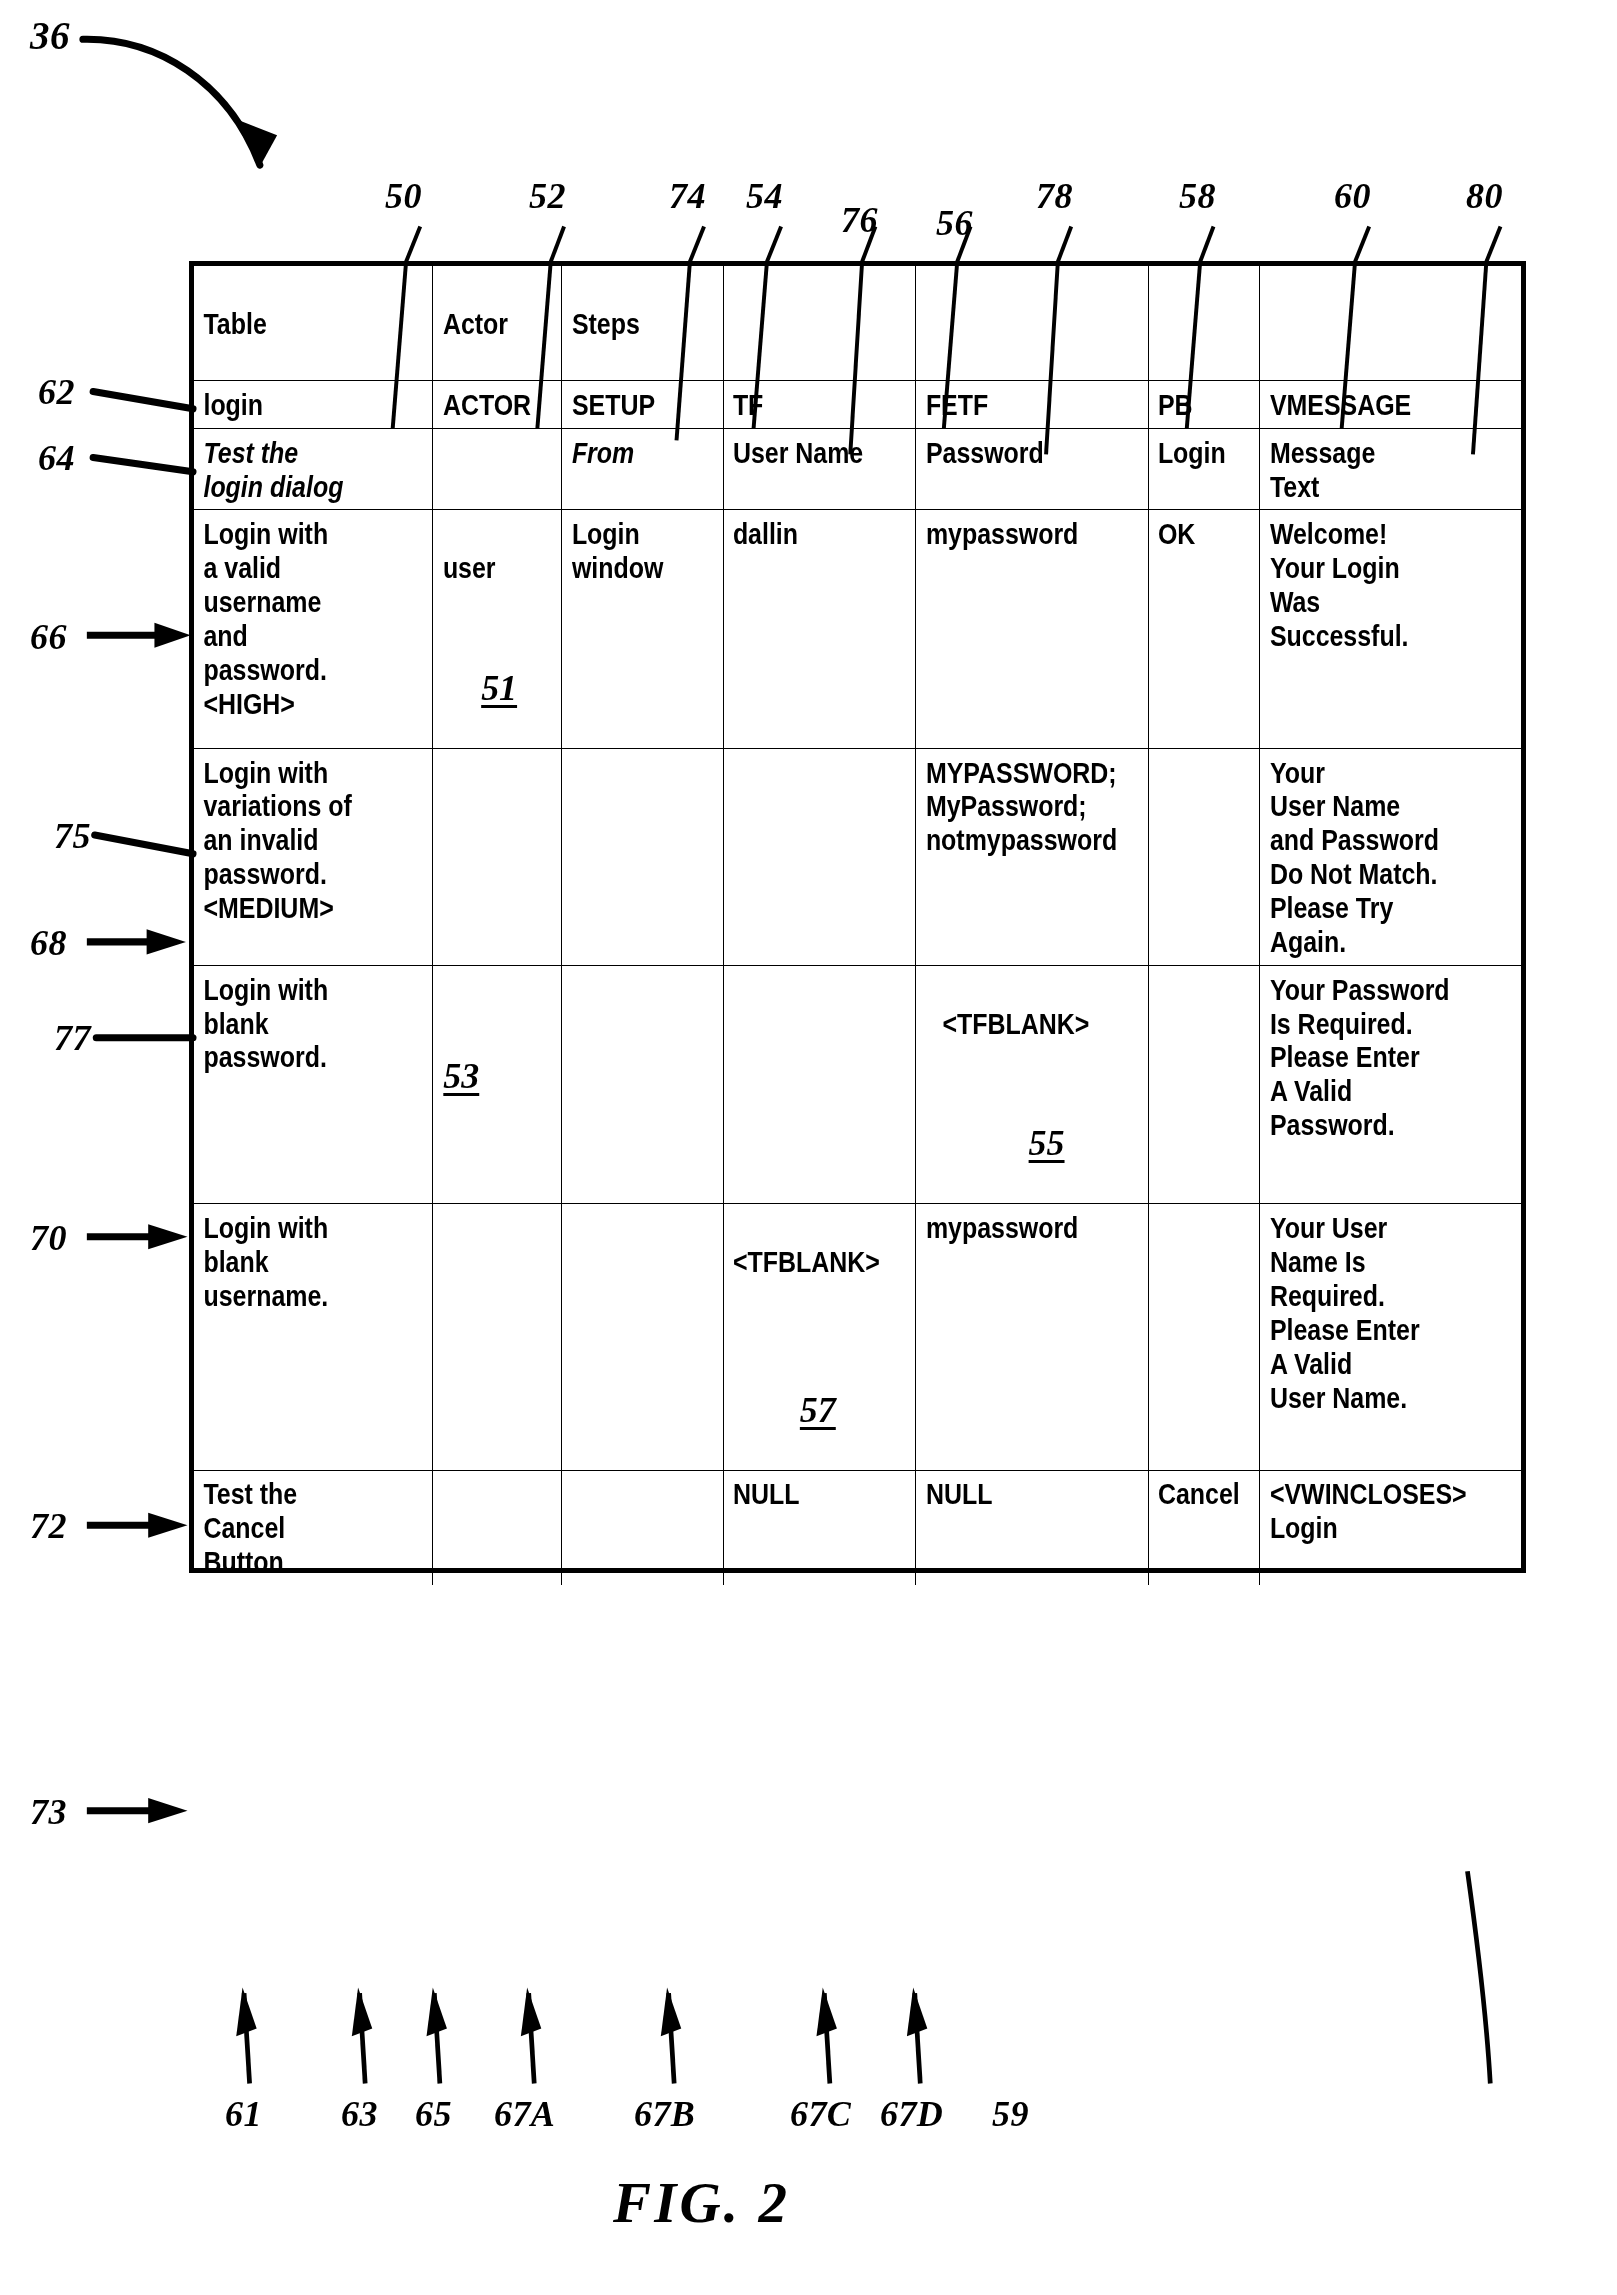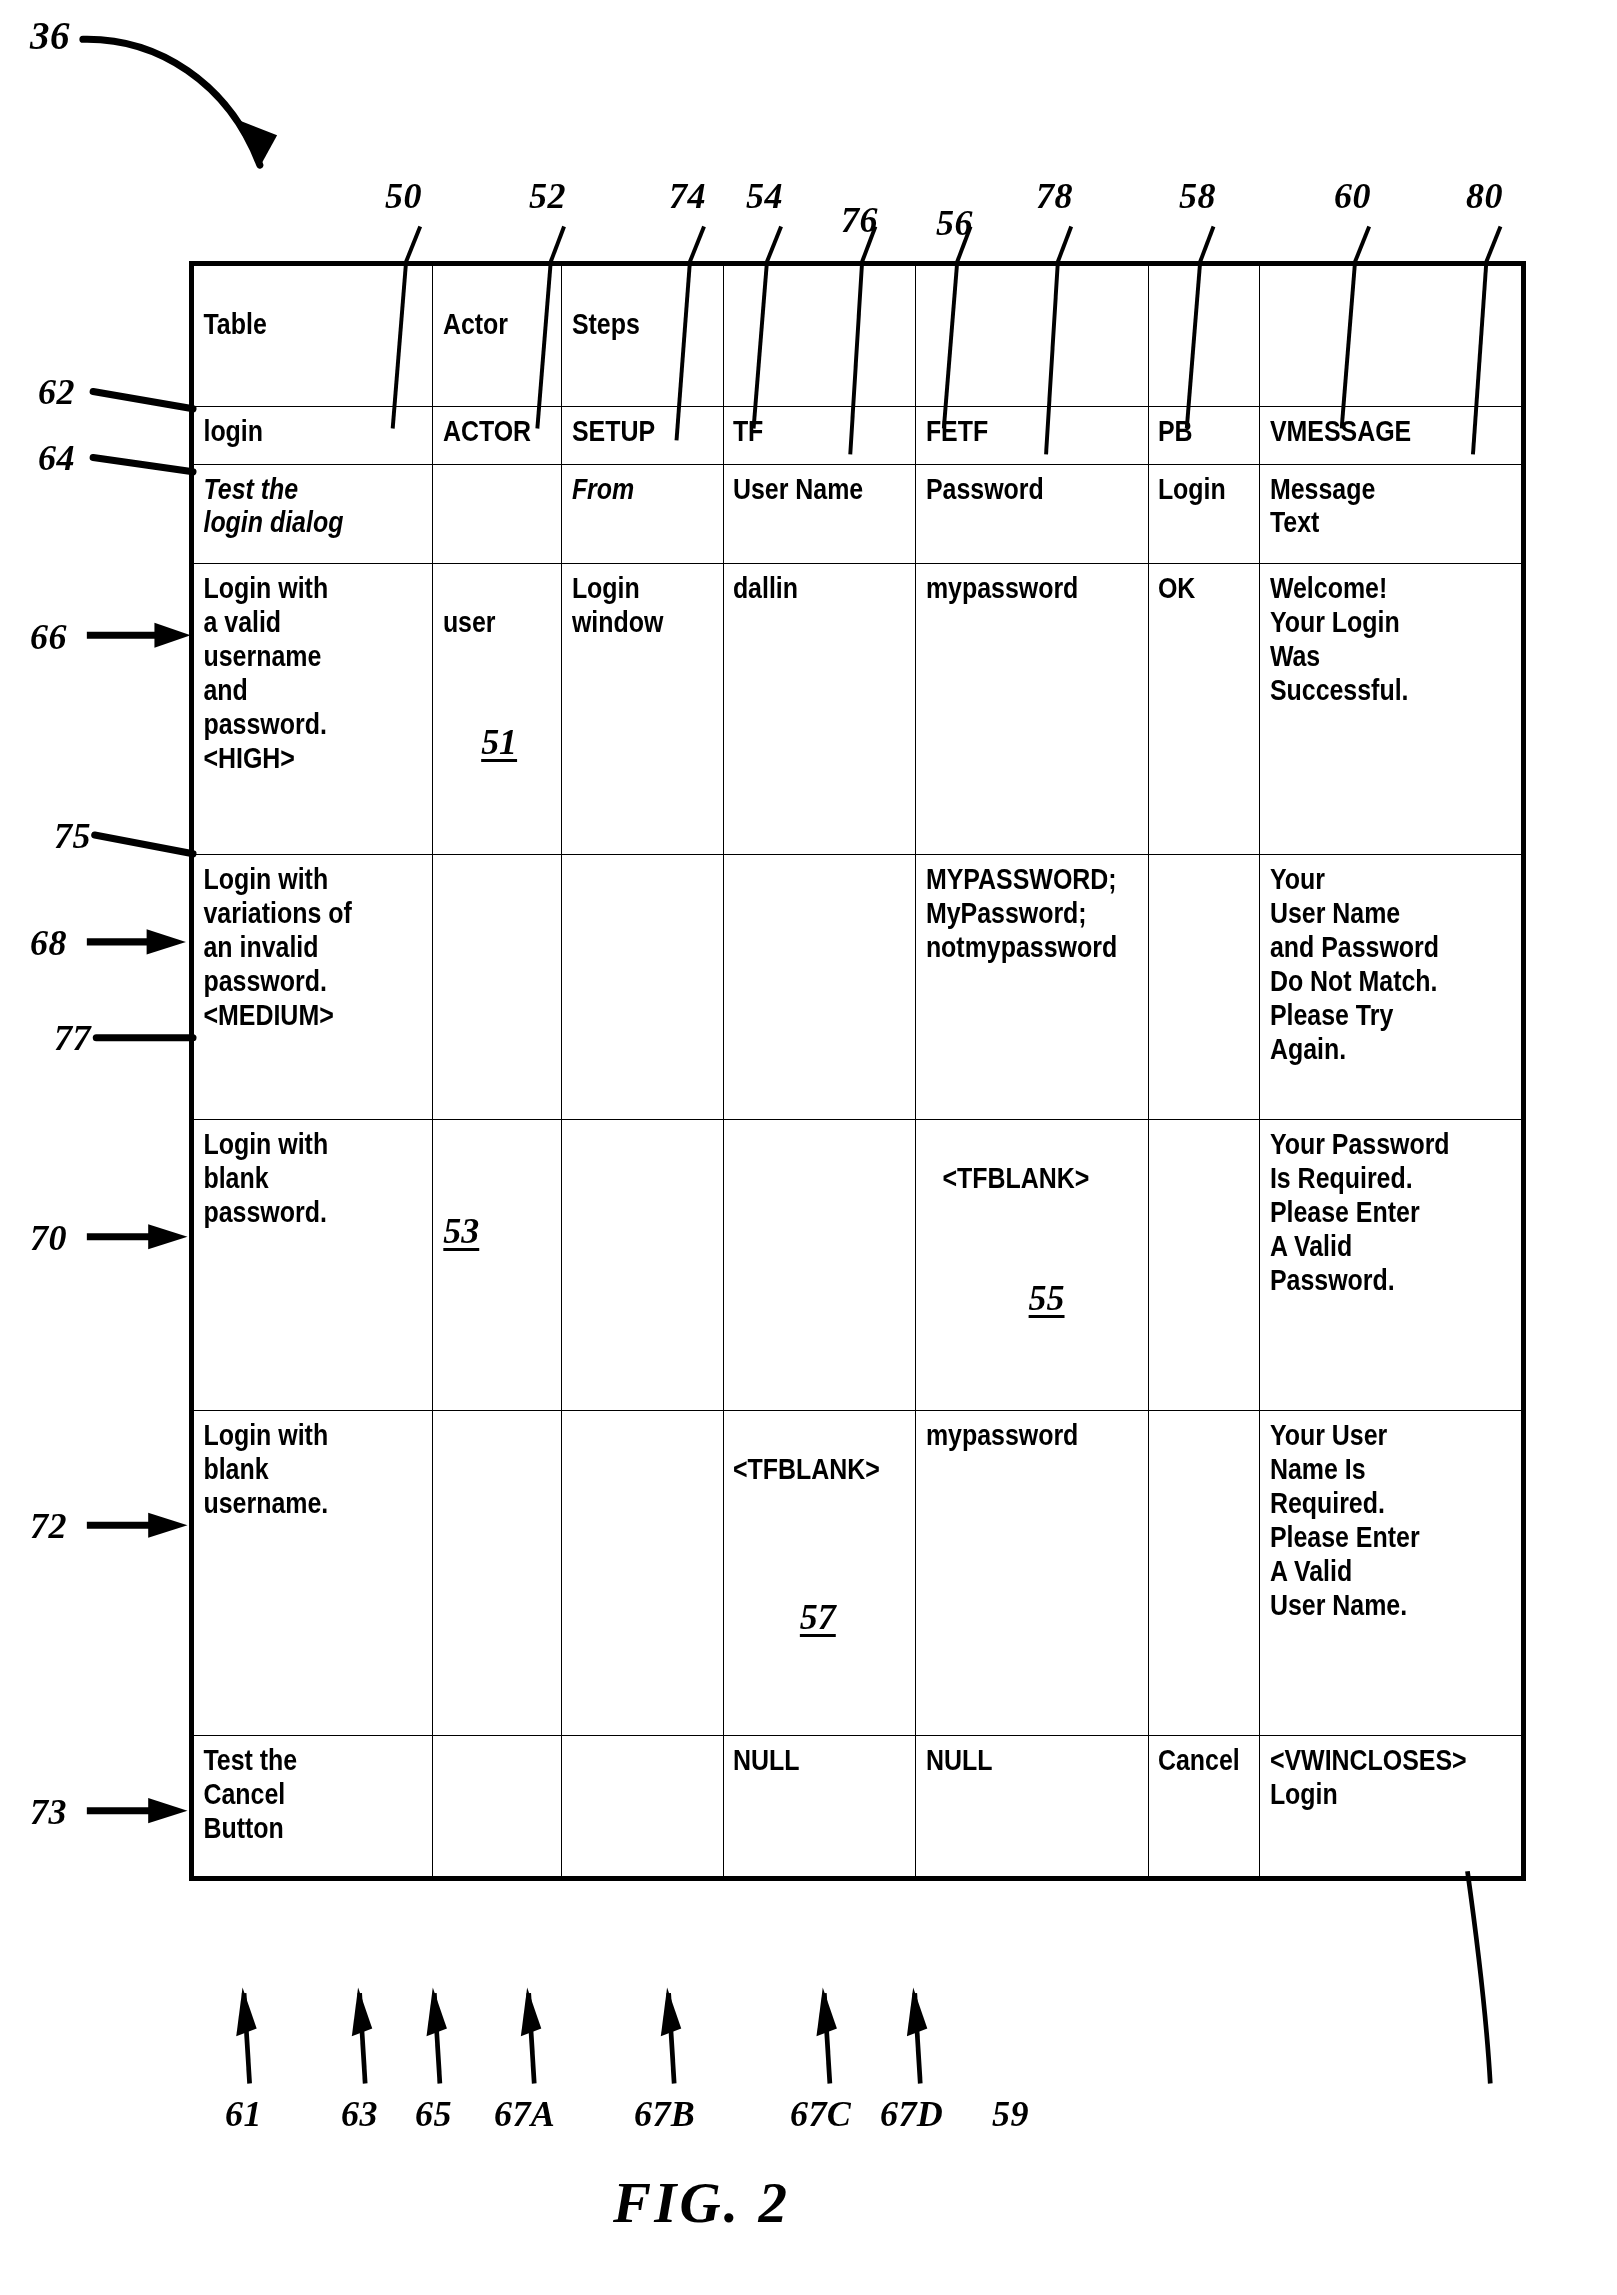--- a/index.html
+++ b/index.html
@@ -44,21 +44,21 @@
     color: #000;
   }
   .ref-lg { font-size: 39px; }
 
   
   #spec-table-wrap {
     position: absolute;
     left: 189px;
     top: 261px;
     width: 1337px;
-    height: 1620px;
+    height: 1312px;
     border: 5.5px solid #000;
     box-sizing: border-box;
     background: #fff;
   }
   table.spec-table {
     border-collapse: collapse;
     width: 100%;
     height: 100%;
     table-layout: fixed;
   }

